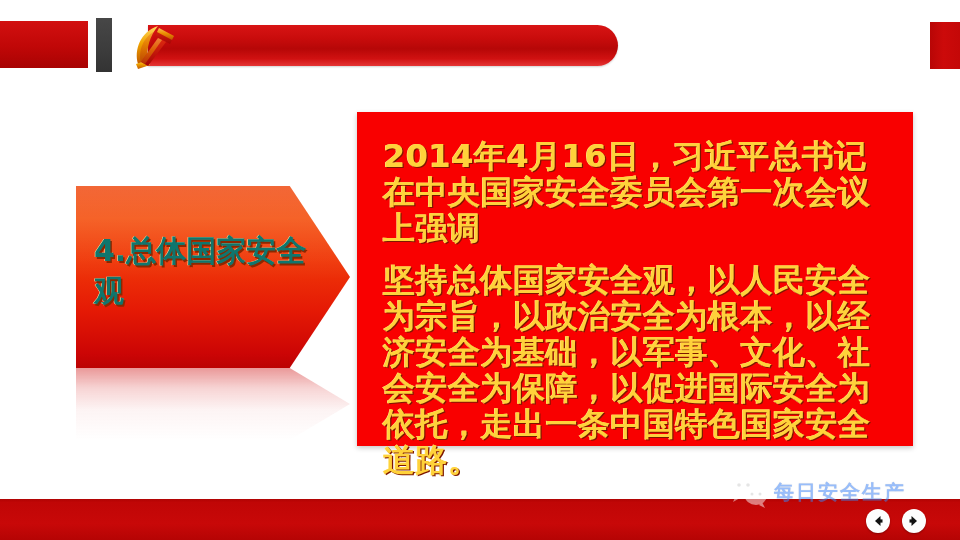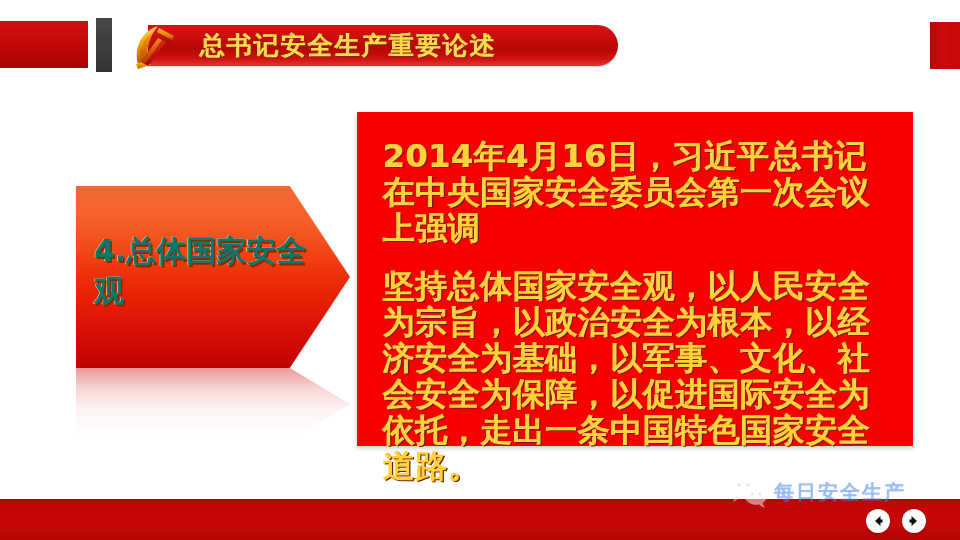--- a/index.html
+++ b/index.html
@@ -137,21 +137,21 @@
   }
   .para {
     color: #ffd23a;
     font-size: 32px;
     font-weight: bold;
     line-height: 36px;
     letter-spacing: 0.5px;
     text-shadow: 1.2px 1.2px 0 #7d1700, -0.5px -0.5px 0 #ffea95;
   }
   .para.body {
-    margin-top: 22px;
+    margin-top: 16px;
   }
 
   
   .bottom-bar {
     position: absolute;
     left: 0; top: 499px;
     width: 960px; height: 41px;
     background: linear-gradient(to bottom, #b00303 0%, #c00606 8%, #c80808 60%, #b50404 100%);
   }
   .watermark {
@@ -221,21 +221,20 @@
       <path d="M8 44 L20 40 L22 45 L10 49 Z" fill="url(#gold)"></path>
 
       <path d="M31 8 L46 16 L42 24 L27 16 Z" fill="url(#red2)"></path>
       <path d="M31 8 L46 16 L44 20 L29 12 Z" fill="url(#gold)" opacity="0.85"></path>
 
       <path d="M30 18 L38 22 L20 46 L13 42 Z" fill="url(#red2)"></path>
       <path d="M30 18 L34 20 L17 44 L13 42 Z" fill="url(#gold)" opacity="0.5"></path>
     </svg>
   </div>
 
-  <div class="hdr-banner-title">总书记安全生产重要论述</div>
 
   <div class="hdr-right-block"></div>
 
   <div class="arrow-wrap">
     <div class="arrow-outline"></div>
     <div class="arrow-shape"></div>
     <div class="arrow-gloss"></div>
     <div class="arrow-label">4.总体国家安全观</div>
   </div>
   <div class="arrow-reflection"></div>

